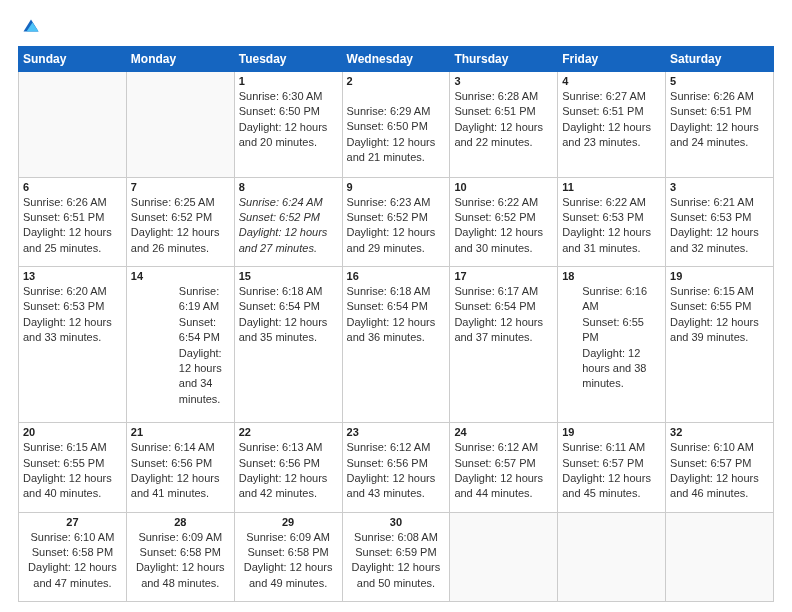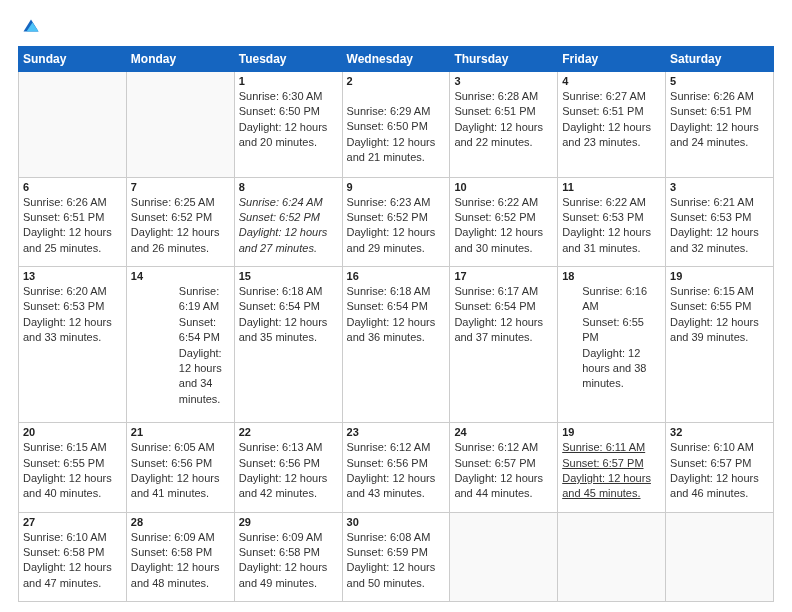--- a/index.html
+++ b/index.html
@@ -94,20 +94,21 @@
       display: block;
       margin-bottom: 2px;
     }
     .day-info {
       font-size: 11px;
       color: #333;
       line-height: 1.4;
     }
     .calendar tr:last-child td {
       height: 72px;
+      text-align: center;
     }
   </style>
 </head>
 <body>
 
 <div class="page">
   <div class="header">
     <div class="logo">
       <div class="logo-text">
         <span class="logo-general"></span>
@@ -261,21 +262,21 @@
         </tr>
         <tr>
           <td>
             <span class="day-number">20</span>
             <div class="day-info" style="white-space: pre-line;">Sunrise: 6:15 AM
 Sunset: 6:55 PM
 Daylight: 12 hours and 40 minutes.</div>
           </td>
           <td>
             <span class="day-number">21</span>
-            <div class="day-info" style="white-space: pre-line;">Sunrise: 6:05 AM
+            <div class="day-info" style="white-space: pre-line;">Sunrise: 6:14 AM
 Sunset: 6:56 PM
 Daylight: 12 hours and 41 minutes.</div>
           </td>
           <td>
             <span class="day-number">22</span>
             <div class="day-info" style="white-space: pre-line;">Sunrise: 6:13 AM
 Sunset: 6:56 PM
 Daylight: 12 hours and 42 minutes.</div>
           </td>
           <td>
@@ -285,21 +286,21 @@
 Daylight: 12 hours and 43 minutes.</div>
           </td>
           <td>
             <span class="day-number">24</span>
             <div class="day-info" style="white-space: pre-line;">Sunrise: 6:12 AM
 Sunset: 6:57 PM
 Daylight: 12 hours and 44 minutes.</div>
           </td>
           <td>
             <span class="day-number">19</span>
-            <div class="day-info" style="white-space: pre-line; text-decoration: underline;">Sunrise: 6:11 AM
+            <div class="day-info" style="white-space: pre-line;">Sunrise: 6:11 AM
 Sunset: 6:57 PM
 Daylight: 12 hours and 45 minutes.</div>
           </td>
           <td>
             <span class="day-number">32</span>
             <div class="day-info" style="white-space: pre-line;">Sunrise: 6:10 AM
 Sunset: 6:57 PM
 Daylight: 12 hours and 46 minutes.</div>
           </td>
         </tr>

